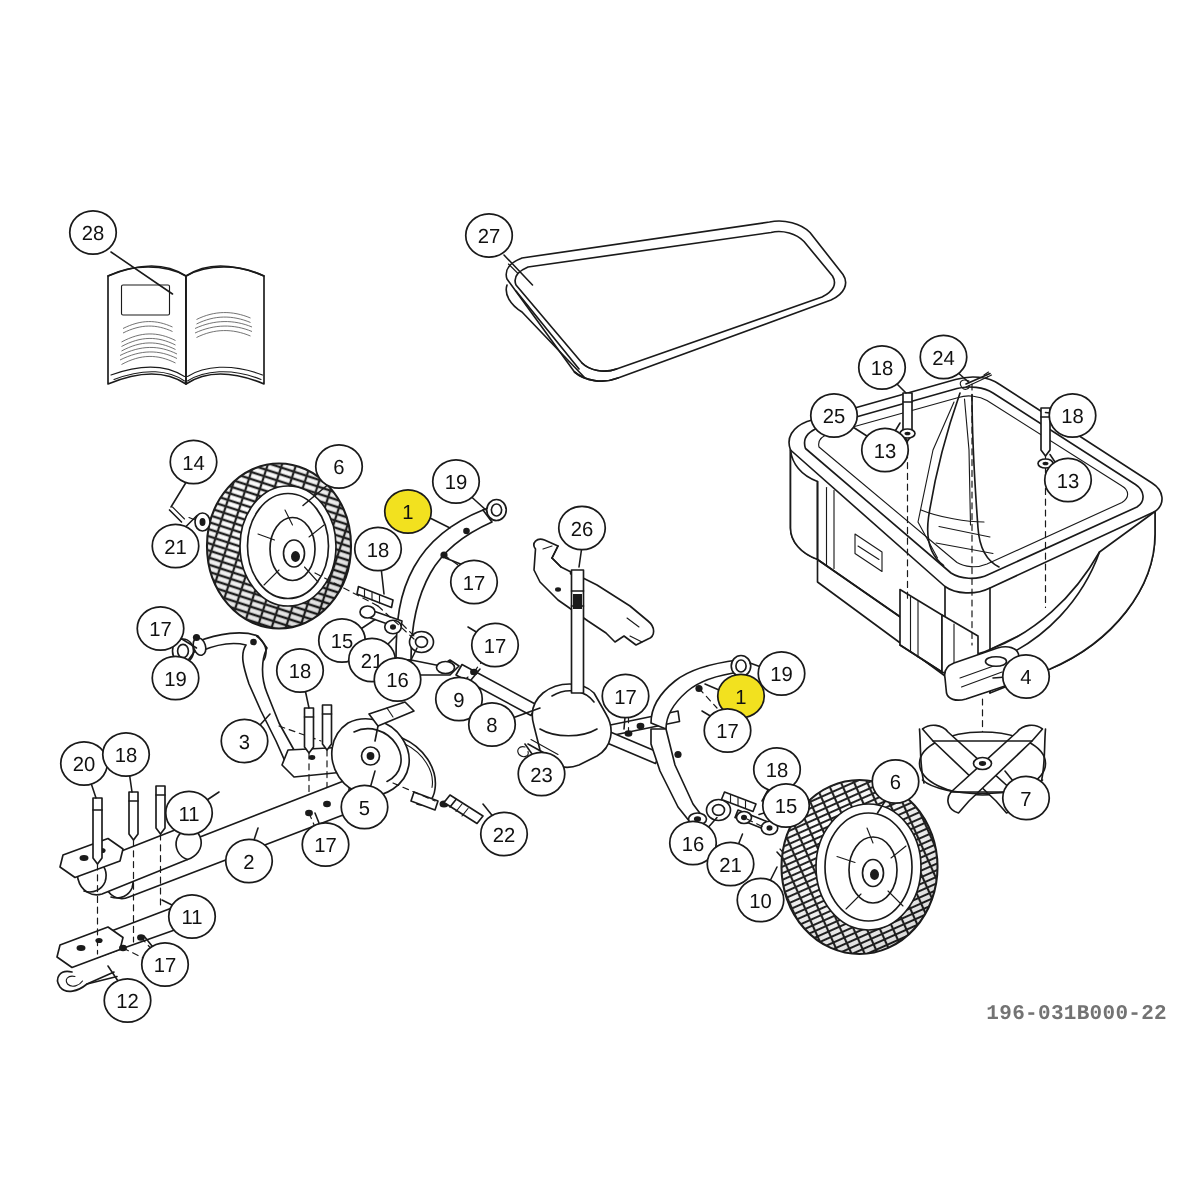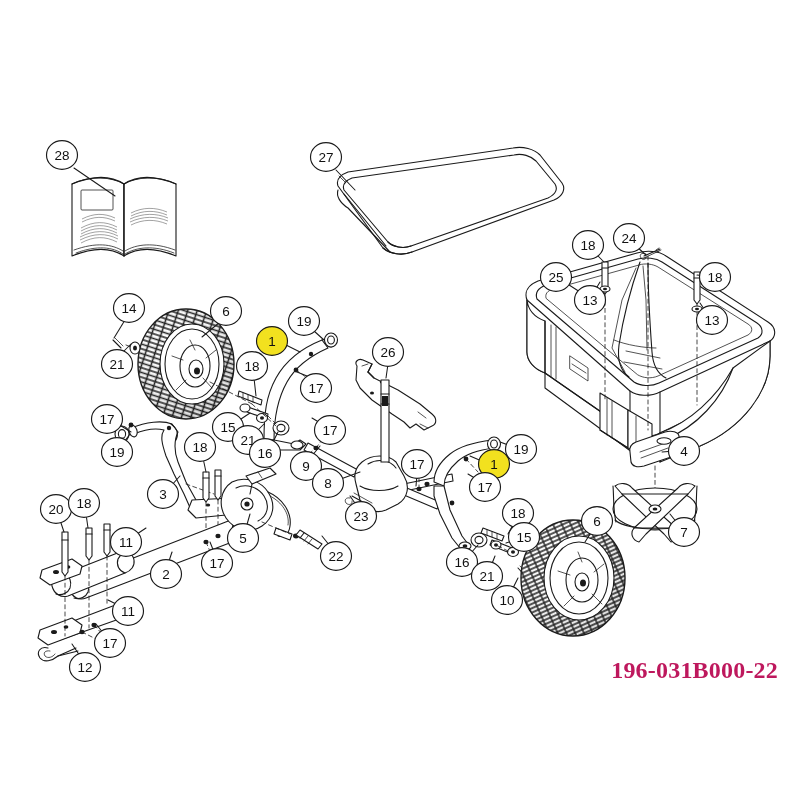--- a/index.html
+++ b/index.html
@@ -2,22 +2,22 @@
 <html><head>
 <meta charset="utf-8">
 <title>Parts Diagram</title>
 <style>
   html,body{margin:0;padding:0;background:#ffffff;}
   body{width:800px;height:800px;overflow:hidden;
        font-family:"Liberation Sans", sans-serif;}
   #stage{position:relative;width:800px;height:800px;background:#fff;}
   svg.layer{position:absolute;left:0;top:0;width:800px;height:800px;}
   #partnum{position:absolute;right:22px;bottom:116px;
-           font-family:Liberation Serif, serif;
-           font-size:24px;font-weight:700;color:#be185d;letter-spacing:.2px;
+           font-family:Liberation Mono, monospace;
+           font-size:14px;font-weight:700;color:#737373;letter-spacing:.2px;
            white-space:nowrap;}
   .cotxt{font-family:"Liberation Sans",sans-serif;font-size:13.5px;
          fill:#111;text-anchor:middle;dominant-baseline:central;font-weight:400;}
 </style>
 </head>
 <body>
 
 <div id="stage">
 
   <svg class="layer" viewBox="0 0 800 800">

